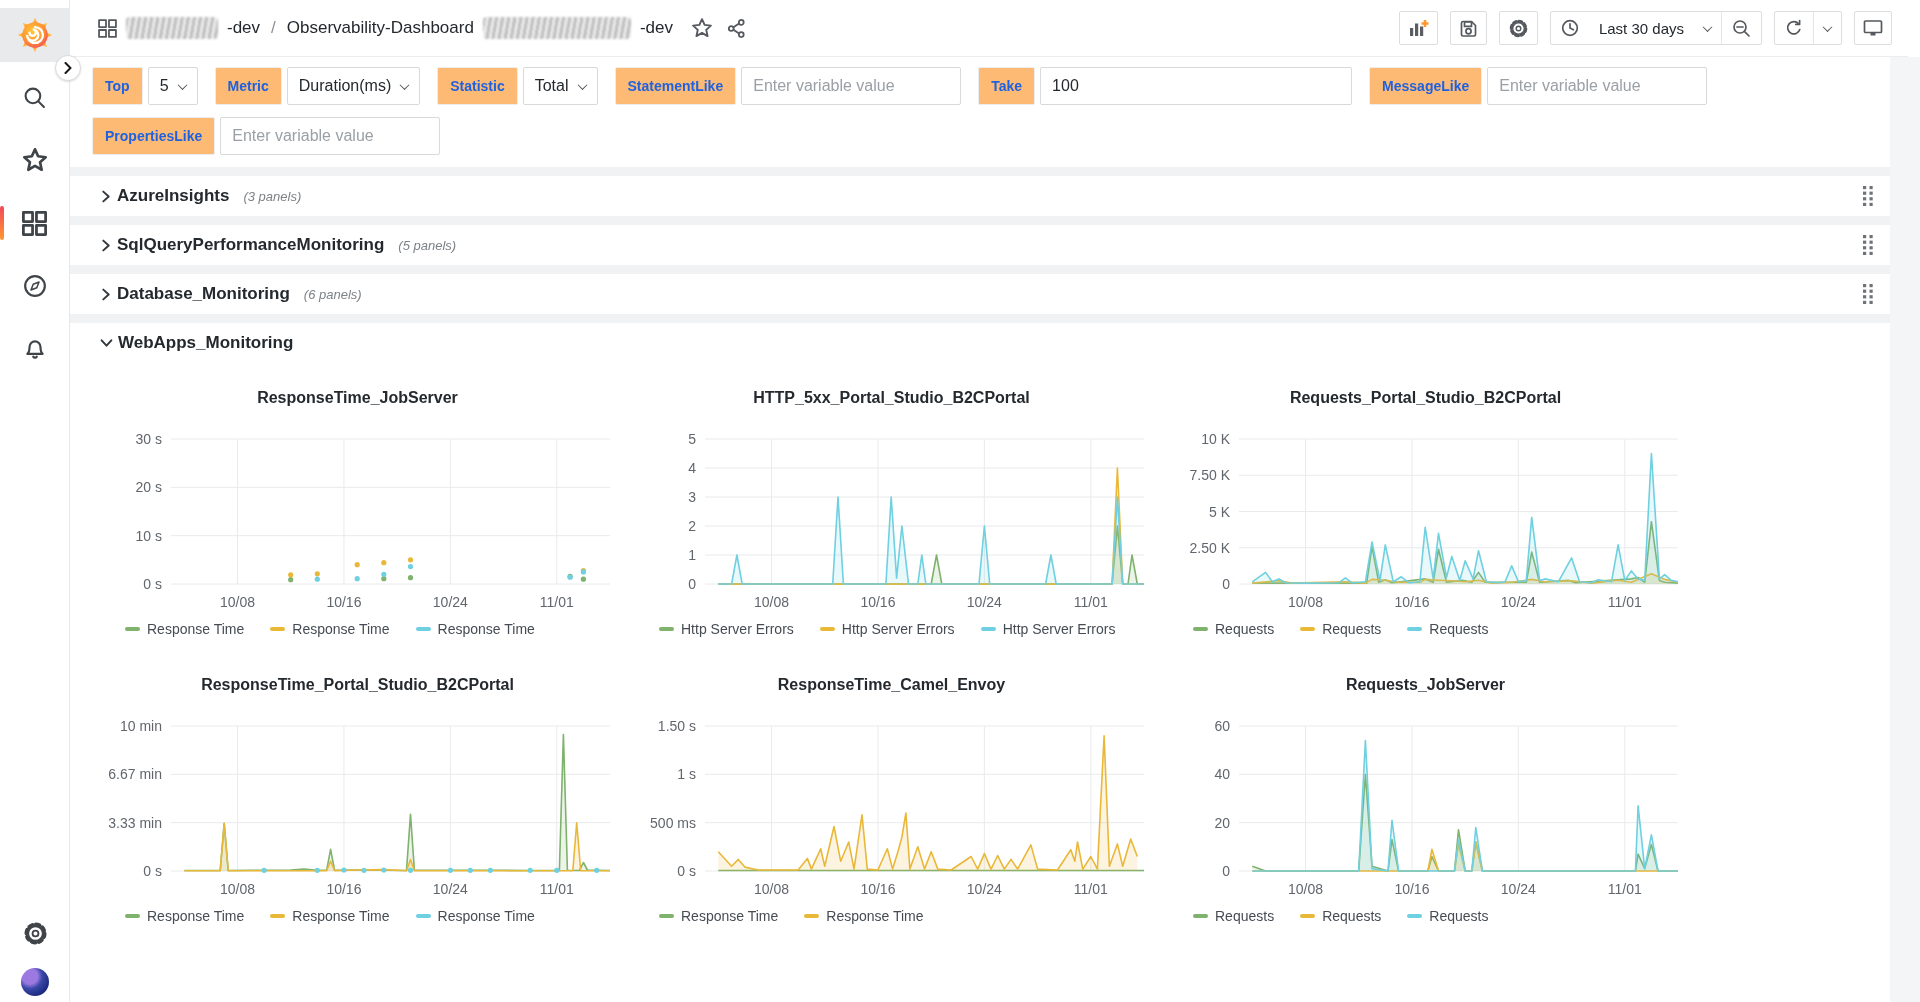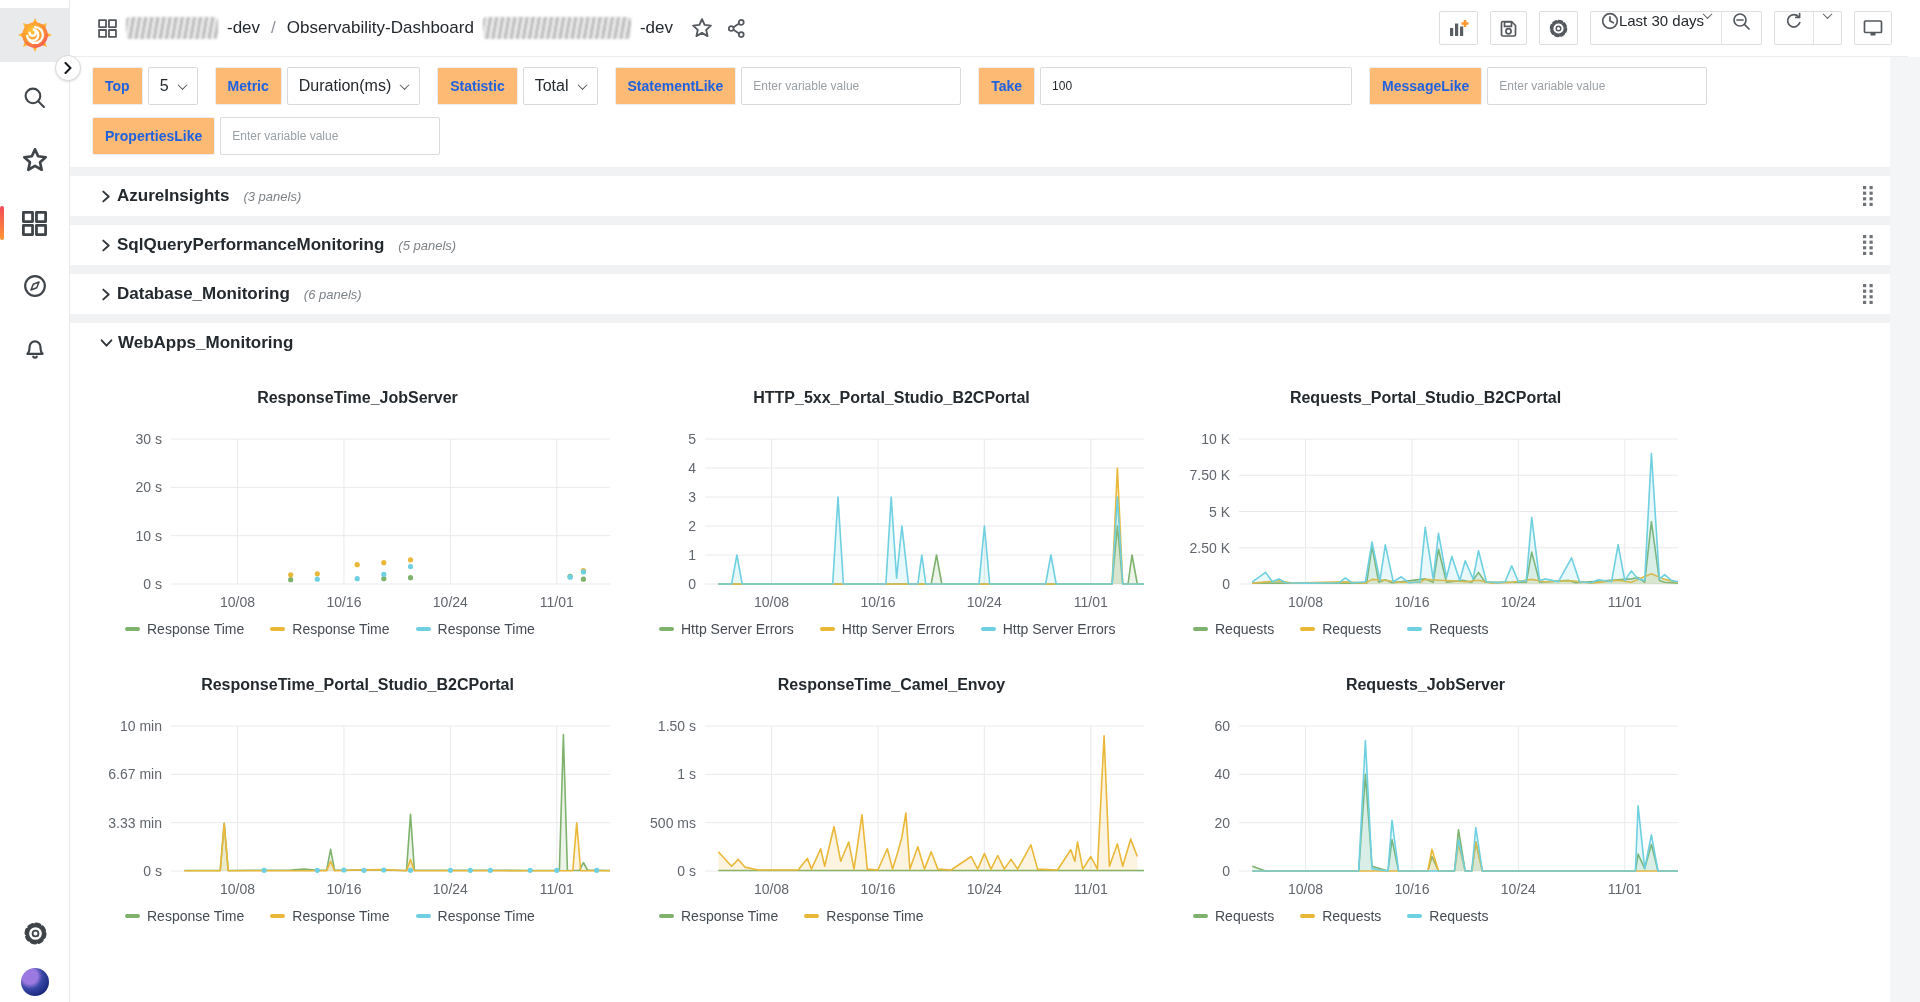--- a/index.html
+++ b/index.html
@@ -28,40 +28,40 @@
   .crumbs { display:flex; align-items:center; gap:9px; margin-left:12px; font-size:17px; }
   .blurchip { height:22px; border-radius:4px; filter:blur(1.2px);
     background:repeating-linear-gradient(100deg,#bcbcbc 0 3px,#ededed 3px 6px); }
   .b1 { width:92px; } .b2 { width:148px; }
   .crumb-sep { color:#8e9297; margin:0 2px; }
   .nav-right { margin-left:auto; display:flex; align-items:center; gap:12px; }
   .nav-btn { min-width:36px; height:34px; background:#fff; border:1px solid #dcdddf; border-radius:2px;
     display:flex; align-items:center; justify-content:center; padding:0 8px; cursor:pointer; }
   .nav-group { height:34px; background:#fff; border:1px solid #dcdddf; border-radius:2px;
     display:flex; align-items:center; cursor:pointer; }
-  .nav-group .seg { height:100%; display:flex; align-items:flex-start; gap:0; padding:0 10px; }
+  .nav-group .seg { height:100%; display:flex; align-items:center; gap:20px; padding:0 10px; }
   .nav-group .seg + .seg { border-left:1px solid #e4e5e6; }
   .time-label { font-size:15px; color:#24292e; }
   .chev { width:7px; height:7px; border-left:1.5px solid #55595e; border-bottom:1.5px solid #55595e;
     transform:rotate(-45deg) translate(1px,-1px); display:inline-block; }
 
   
   .main { position:absolute; left:70px; top:57px; width:1850px; height:945px; background:#fff; }
   .gutter { position:absolute; right:0; top:0; width:30px; height:945px; background:#f4f5f6; }
 
   
   .filters { padding:10px 0 0 22px; }
   .frow { display:flex; align-items:center; margin-bottom:12px; }
   .fgroup { display:flex; align-items:center; gap:5px; margin-right:17px; }
   .chip { height:38px; padding:0 12px; display:flex; align-items:center; background:#fdba74;
     border:1px solid #ededef; border-radius:2px; color:#1f62e0; font-weight:bold; font-size:14px; }
   .sel { height:38px; border:1px solid #d8d9da; border-radius:2px; background:#fff;
     display:flex; align-items:center; gap:10px; padding:0 11px; font-size:16px; cursor:pointer; }
   .inp { height:38px; border:1px solid #d8d9da; border-radius:2px; background:#fff;
-    padding:0 11px; font-size:12px; width:220px; color:#24292e; font-family:"Liberation Sans",sans-serif; }
+    padding:0 11px; font-size:16px; width:220px; color:#24292e; font-family:"Liberation Sans",sans-serif; }
   .inp::placeholder { color:#9aa0a5; }
   .inp.take { width:312px; }
 
   
   .rowgap { height:9px; background:#f1f2f3; }
   .rowbar { margin-left:22px; width:1796px; height:40px; background:#fff; display:flex; align-items:center; }
   .row-head { display:flex; align-items:center; background:none; border:none; cursor:pointer; padding:0 0 0 8px;
     font-family:"Liberation Sans",sans-serif; }
   .row-title { font-size:17px; font-weight:bold; color:#24292e; margin-left:5px; }
   .row-count { font-size:13px; font-style:italic; color:#7d8287; margin-left:14px; }

